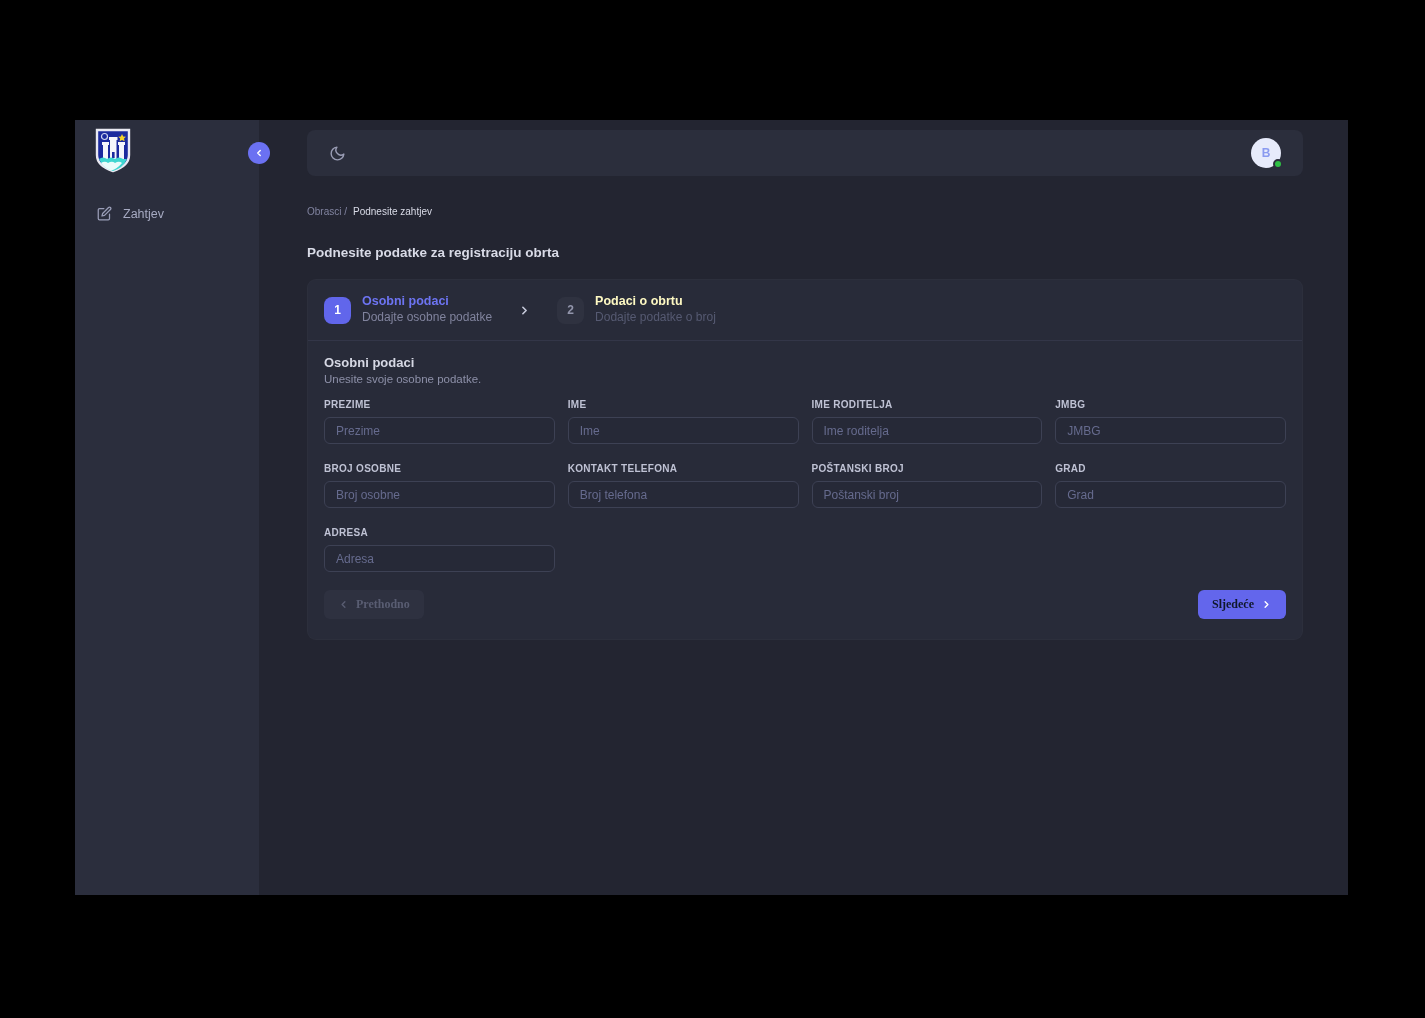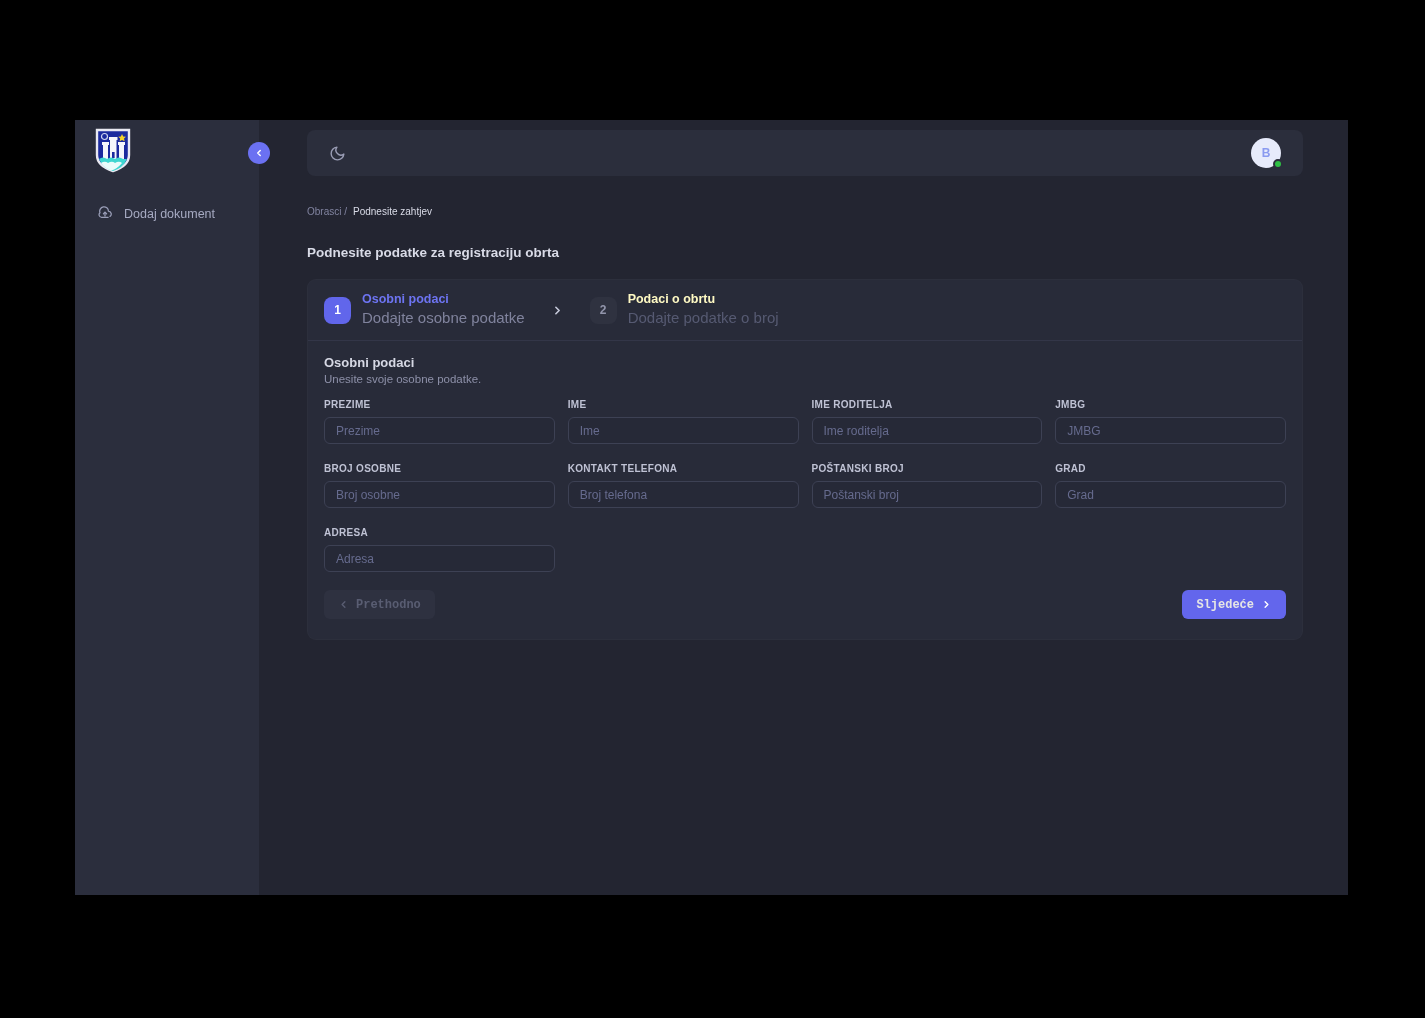--- a/index.html
+++ b/index.html
@@ -78,21 +78,21 @@
   .step-badge {
     width: 27px; height: 27px; border-radius: 8px;
     display: flex; align-items: center; justify-content: center;
     font-size: 12px; font-weight: bold;
   }
   .step.active .step-badge { background: #6166eb; color: #fff; }
   .step.inactive .step-badge { background: #2f3240; color: #9295ab; }
   .step-title { font-size: 12.5px; font-weight: bold; line-height: 1.25; }
   .step.active .step-title { color: #6d74f2; }
   .step.inactive .step-title { color: #fef9c3; }
-  .step-sub { font-size: 15px; line-height: 1.3; }
+  .step-sub { font-size: 12px; line-height: 1.3; }
   .step.active .step-sub { color: #80839d; }
   .step.inactive .step-sub { color: #565a72; }
   .step-sep { margin: 0 26px; color: #c6c9da; display: flex; }
 
   .card-body { padding: 14px 16px 20px 16px; }
   .section-title { font-size: 13px; font-weight: bold; color: #d6d8e4; }
   .section-subtitle { font-size: 11.5px; color: #8d90a8; margin-top: 3px; margin-bottom: 14px; }
 
   .field-grid {
     display: grid; grid-template-columns: 1fr 1fr 1fr 1fr;
@@ -109,25 +109,25 @@
     color: #c9ccdc; font-size: 12px; padding: 0 11px;
     font-family: "Liberation Sans", sans-serif; outline: none;
   }
   .field-input::placeholder { color: #666b8e; }
 
   .btn-row { display: flex; justify-content: space-between; align-items: center; margin-top: 18px; }
   .btn {
     display: inline-flex; align-items: center; gap: 7px;
     height: 29px; padding: 0 14px; border-radius: 6px;
     font-size: 12px; font-weight: bold; border: none; cursor: pointer;
-    font-family: Liberation Mono, monospace;
+    font-family: Liberation Serif, serif;
     text-align: right;
   }
   .btn-prev { background: #2e3140; color: #595d72; }
-  .btn-next { background: #6366ec; color: #e5e5e5; }
+  .btn-next { background: #6366ec; color: #0f172a; }
   .btn svg { display: block; }
 </style>
 </head>
 <body>
 
 <div class="app">
 
   <aside class="sidebar">
     <div class="logo-wrap">
       <svg width="36" height="45" viewBox="0 0 36 45">
@@ -151,27 +151,26 @@
 
     <button class="sidebar-toggle">
       <svg width="10" height="10" viewBox="0 0 24 24" fill="none" stroke="#ffffff" stroke-width="3.4" stroke-linecap="round" stroke-linejoin="round">
           <polyline points="15 18 9 12 15 6"></polyline>
         </svg>
     </button>
 
     <nav class="nav">
       <div class="nav-item">
         <span class="nico">
-          <svg width="16" height="15" viewBox="0 0 24 24" fill="none" stroke="#9a9eb8" stroke-width="2" stroke-linecap="round" stroke-linejoin="round">
-              <path d="M20 16.6A4.5 4.5 0 0 0 17.5 8.4 7 7 0 1 0 4 10.9 4 4 0 0 0 6 18h11"></path>
-              <polyline points="12 16 12 10"></polyline>
-              <polyline points="9.5 12.5 12 10 14.5 12.5"></polyline>
+          <svg width="15" height="15" viewBox="0 0 24 24" fill="none" stroke="#9a9eb8" stroke-width="2" stroke-linecap="round" stroke-linejoin="round">
+              <path d="M11 4H4a2 2 0 0 0-2 2v14a2 2 0 0 0 2 2h14a2 2 0 0 0 2-2v-7"></path>
+              <path d="M18.5 2.5a2.12 2.12 0 0 1 3 3L12 15l-4 1 1-4 9.5-9.5z"></path>
             </svg>
         </span>
-        <span>Dodaj dokument</span>
+        <span>Zahtjev</span>
       </div>
     </nav>
   </aside>
 
   <main class="main">
 
     <header class="topbar">
       <button class="moon-btn">
         <svg width="17" height="17" viewBox="0 0 24 24" fill="none" stroke="#9a9db5" stroke-width="2" stroke-linecap="round" stroke-linejoin="round">
             <path d="M21 12.79A9 9 0 1 1 11.21 3 7 7 0 0 0 21 12.79z"></path>

